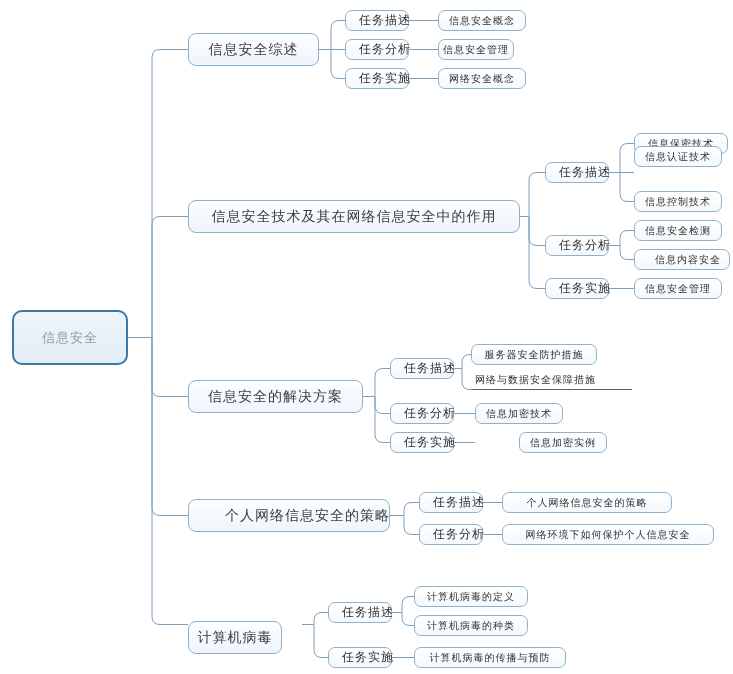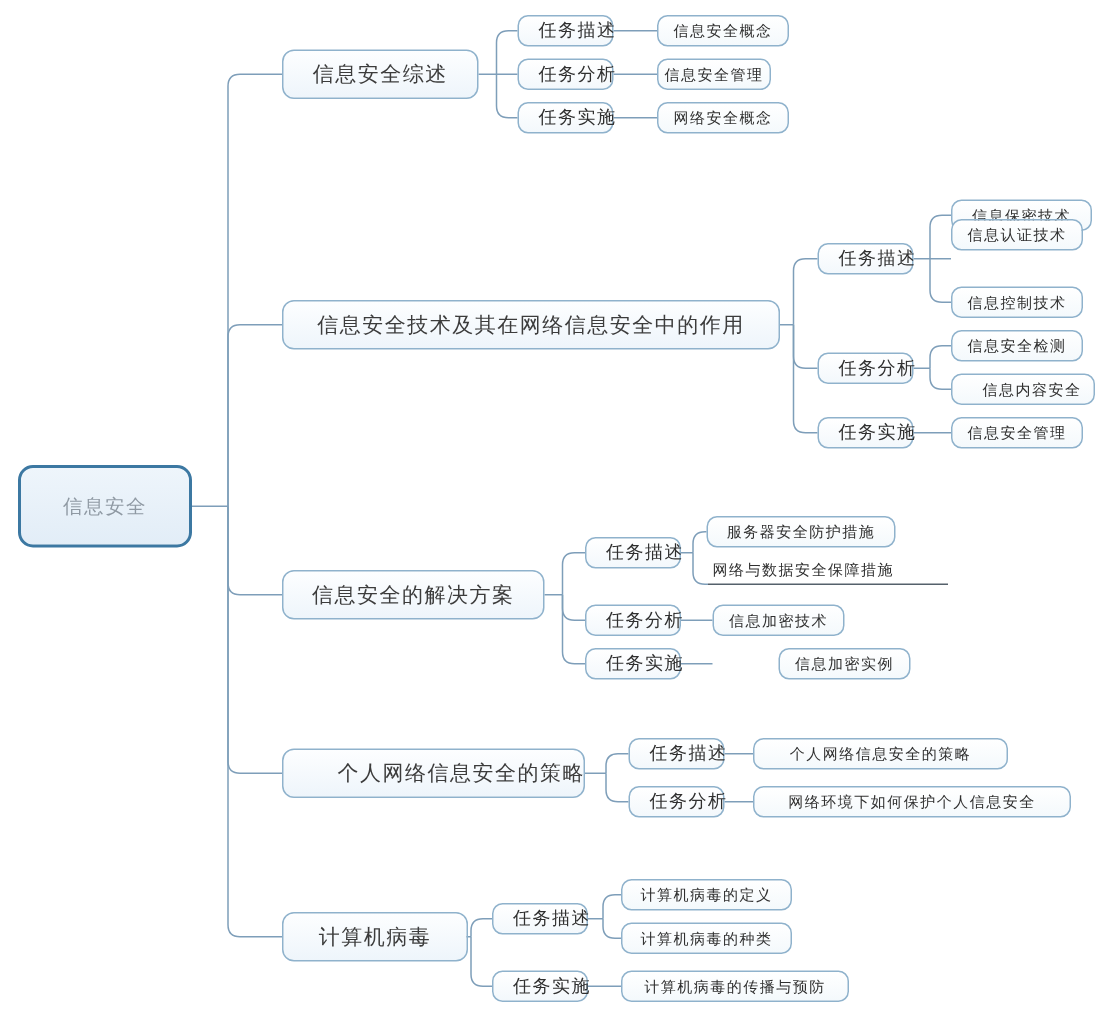--- a/index.html
+++ b/index.html
@@ -129,20 +129,20 @@
   <div class="node leaf underline" style="left:472px;top:370px;width:160px;">网络与数据安全保障措施</div>
   <div class="node leaf" style="left:475px;top:403px;width:88px;">信息加密技术</div>
   <div class="node leaf" style="left:475px;top:432px;width:88px;margin-left:44px;">信息加密实例</div>
 
   <div class="node branch" style="left:188px;top:499px;width:202px;padding-left:37px;">个人网络信息安全的策略</div>
   <div class="node task" style="left:419px;top:492px;">任务描述</div>
   <div class="node task" style="left:419px;top:524px;">任务分析</div>
   <div class="node leaf" style="left:502px;top:492px;width:170px;">个人网络信息安全的策略</div>
   <div class="node leaf" style="left:502px;top:524px;width:212px;">网络环境下如何保护个人信息安全</div>
 
-  <div class="node branch" style="left:188px;top:608px;width:124px;">计算机病毒</div>
+  <div class="node branch" style="left:188px;top:621px;width:94px;">计算机病毒</div>
   <div class="node task" style="left:328px;top:602px;">任务描述</div>
   <div class="node task" style="left:328px;top:647px;">任务实施</div>
   <div class="node leaf" style="left:414px;top:586px;width:114px;">计算机病毒的定义</div>
   <div class="node leaf" style="left:414px;top:615px;width:114px;">计算机病毒的种类</div>
   <div class="node leaf" style="left:414px;top:647px;width:152px;">计算机病毒的传播与预防</div>
 
 </div>
 
 </body></html>

